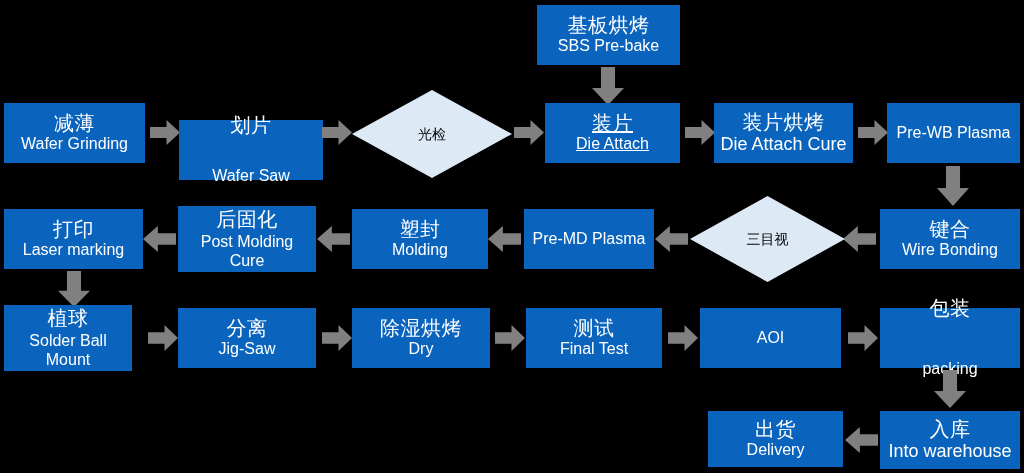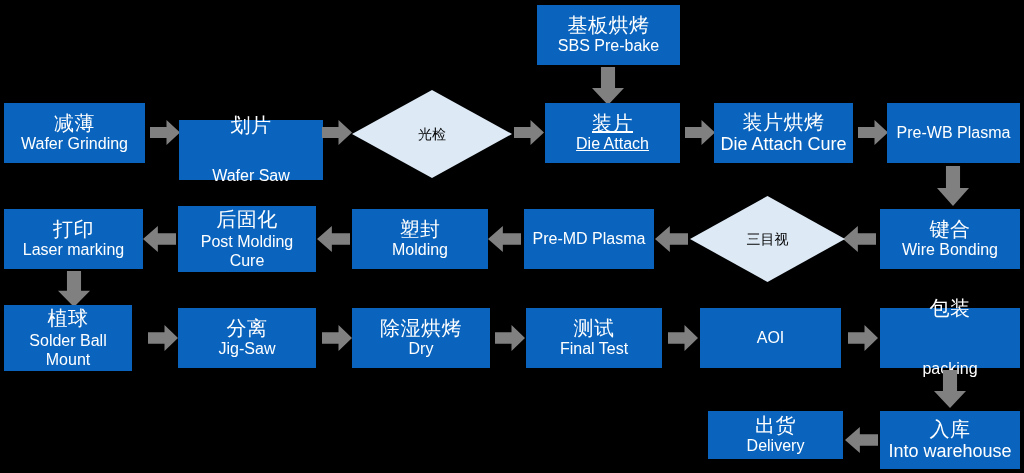--- a/index.html
+++ b/index.html
@@ -201,18 +201,18 @@
     <span class="en">packing</span>
   </div>
   <div class="arrow down" style="left:934px; top:370px; width:32px; height:38px;"></div>
 
   <div class="node tight" style="left:880px; top:411px; width:140px; height:58px;">
     <span class="cn">入库</span>
     <span class="en">Into warehouse</span>
   </div>
   <div class="arrow left" style="left:845px; top:427px; width:33px; height:26px;"></div>
 
-  <div class="node" style="left:708px; top:411px; width:135px; height:48px;">
+  <div class="node" style="left:708px; top:411px; width:135px; height:56px;">
     <span class="cn">出货</span>
     <span class="en">Delivery</span>
   </div>
 
 </div>
 
 </body></html>

